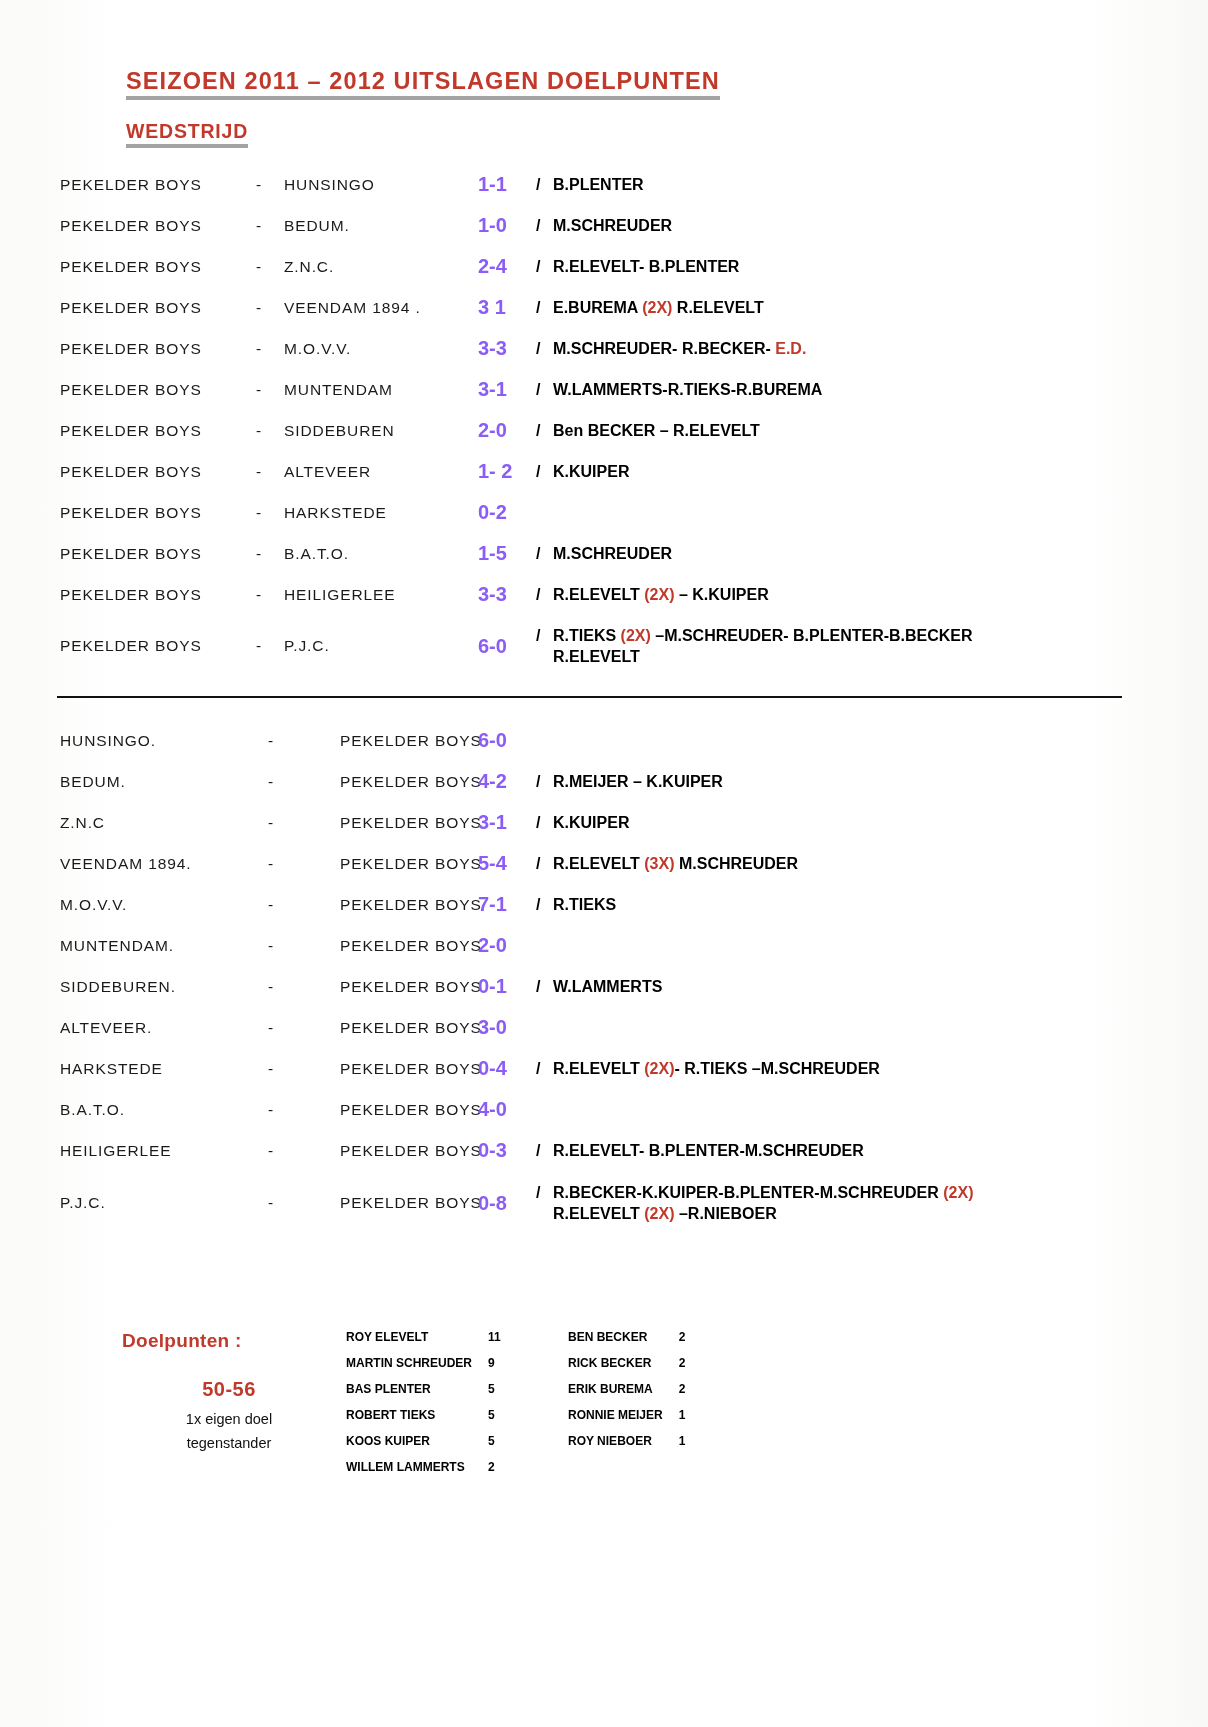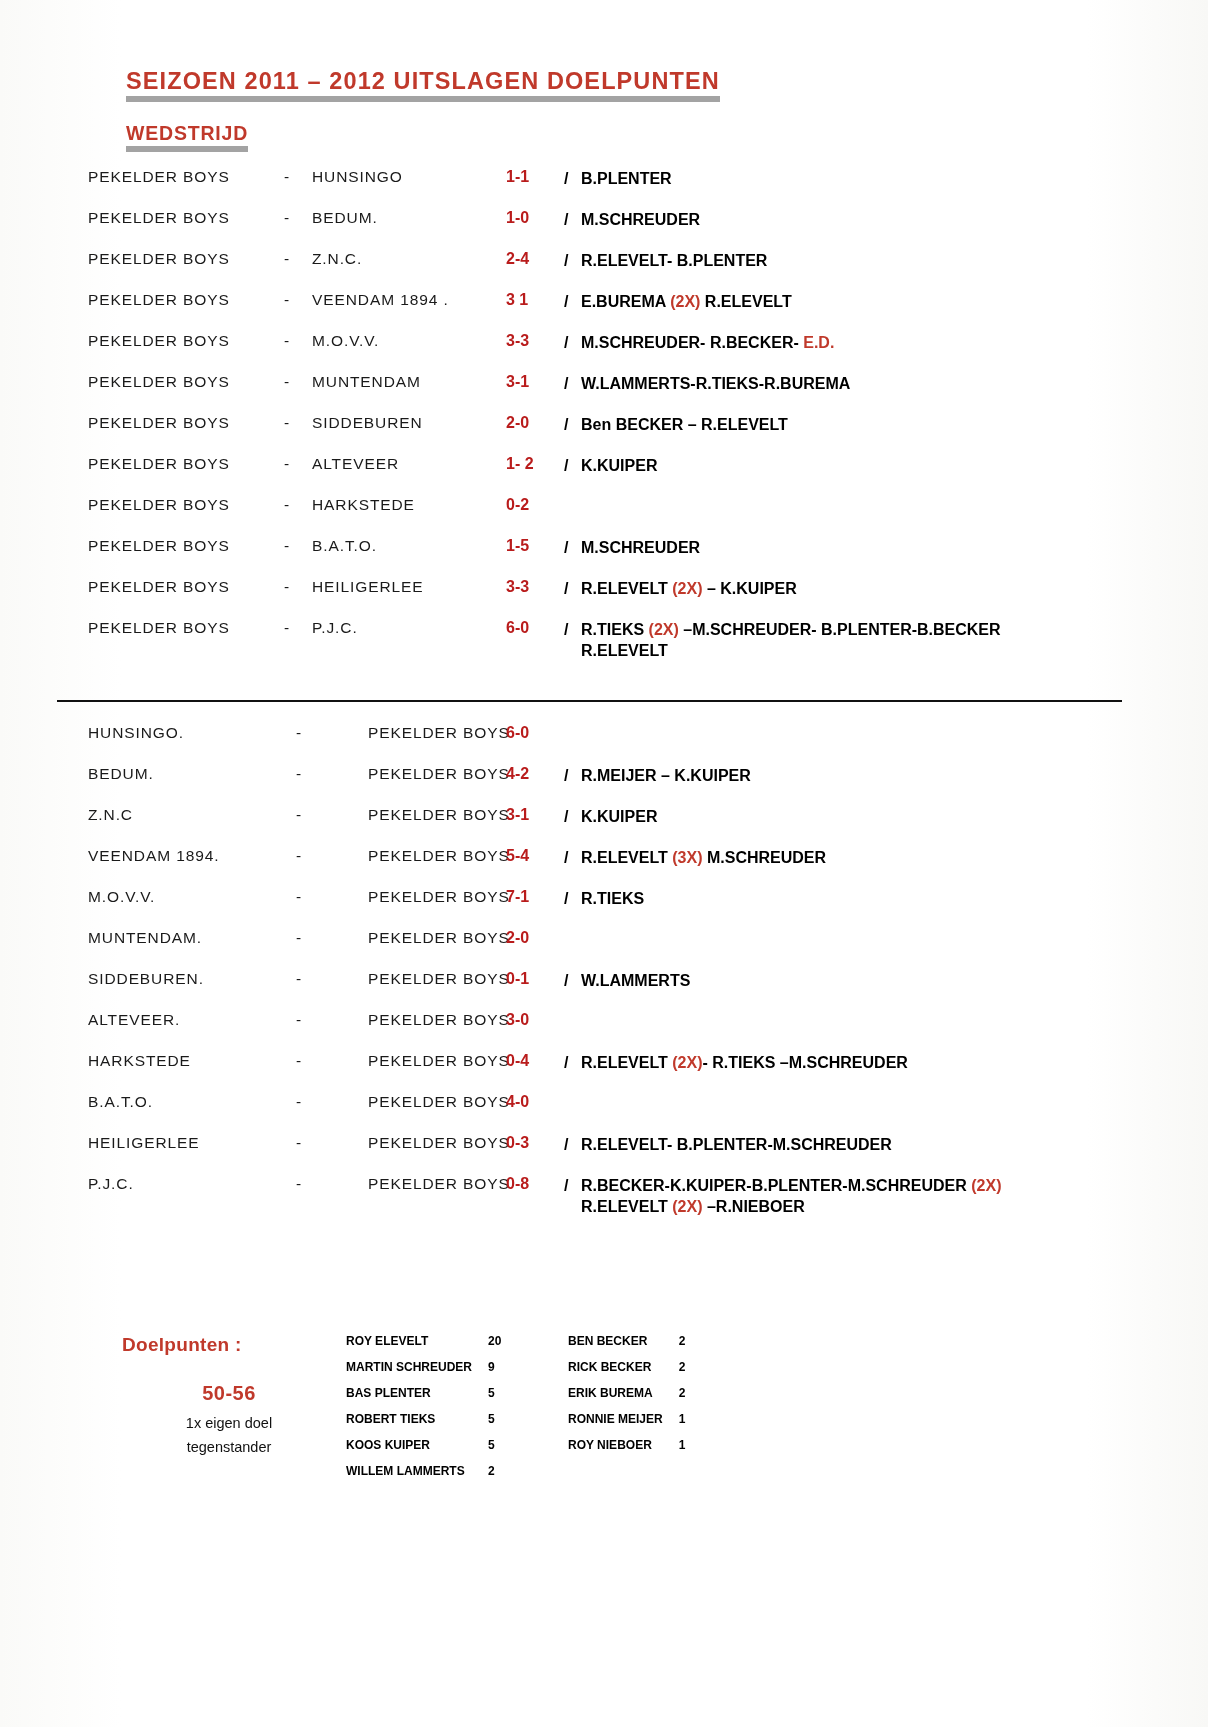--- a/index.html
+++ b/index.html
@@ -34,21 +34,21 @@
   }
 
   
   .doc-title,
   .doc-subtitle {
     color: #c0392b;
     font-weight: bold;
     letter-spacing: 0.5px;
     margin: 0;
     display: inline-block;
-    border-bottom: 6px solid #a3a3a3;
+    border-bottom: 4px solid #a3a3a3;
     padding-bottom: 1px;
   }
   .doc-title {
     margin-left: 126px;
     font-size: 23.5px;
     letter-spacing: 1.1px;
   }
   .title-wrap { margin-bottom: 20px; }
   .subtitle-wrap { margin-bottom: 16px; }
   .doc-subtitle {
@@ -57,22 +57,22 @@
     letter-spacing: 0.8px;
   }
 
   
   .match-block {
     margin: 0;
     padding: 0;
   }
   .match-row {
     display: flex;
-    align-items: flex-start;
-    padding: 0 0 0 88px;
+    align-items: center;
+    padding: 0 0 0 60px;
     height: 41px;
   }
   .match-row.tall { height: 62px; }
 
   .col-home {
     width: 196px;
     flex: 0 0 196px;
     font-size: 15.5px;
     letter-spacing: 0.9px;
     color: #1a1a1a;
@@ -88,23 +88,23 @@
     width: 194px;
     flex: 0 0 194px;
     font-size: 15.5px;
     letter-spacing: 0.9px;
     color: #1a1a1a;
     white-space: nowrap;
   }
   .col-score {
     width: 58px;
     flex: 0 0 58px;
-    font-size: 16px;
-    font-weight: bold;
-    color: #b91c1c;
+    font-size: 20px;
+    font-weight: bold;
+    color: #8b5cf6;
     white-space: nowrap;
   }
   .col-scorers {
     flex: 1 1 auto;
     font-size: 16px;
     font-weight: bold;
     color: #000000;
     line-height: 21px;
     white-space: nowrap;
   }
@@ -391,21 +391,21 @@
         <div class="total">50-56</div>
         <div class="note">
           <div>1x eigen doel</div>
           <div>tegenstander</div>
         </div>
       </div>
       <table class="scorer-table">
         <tbody id="scorer-body">
             <tr>
               <td class="name">ROY ELEVELT</td>
-              <td class="count">20</td>
+              <td class="count">11</td>
               <td class="name2">BEN BECKER</td>
               <td class="count2">2</td>
             </tr>
             <tr>
               <td class="name">MARTIN SCHREUDER</td>
               <td class="count">9</td>
               <td class="name2">RICK BECKER</td>
               <td class="count2">2</td>
             </tr>
             <tr>

